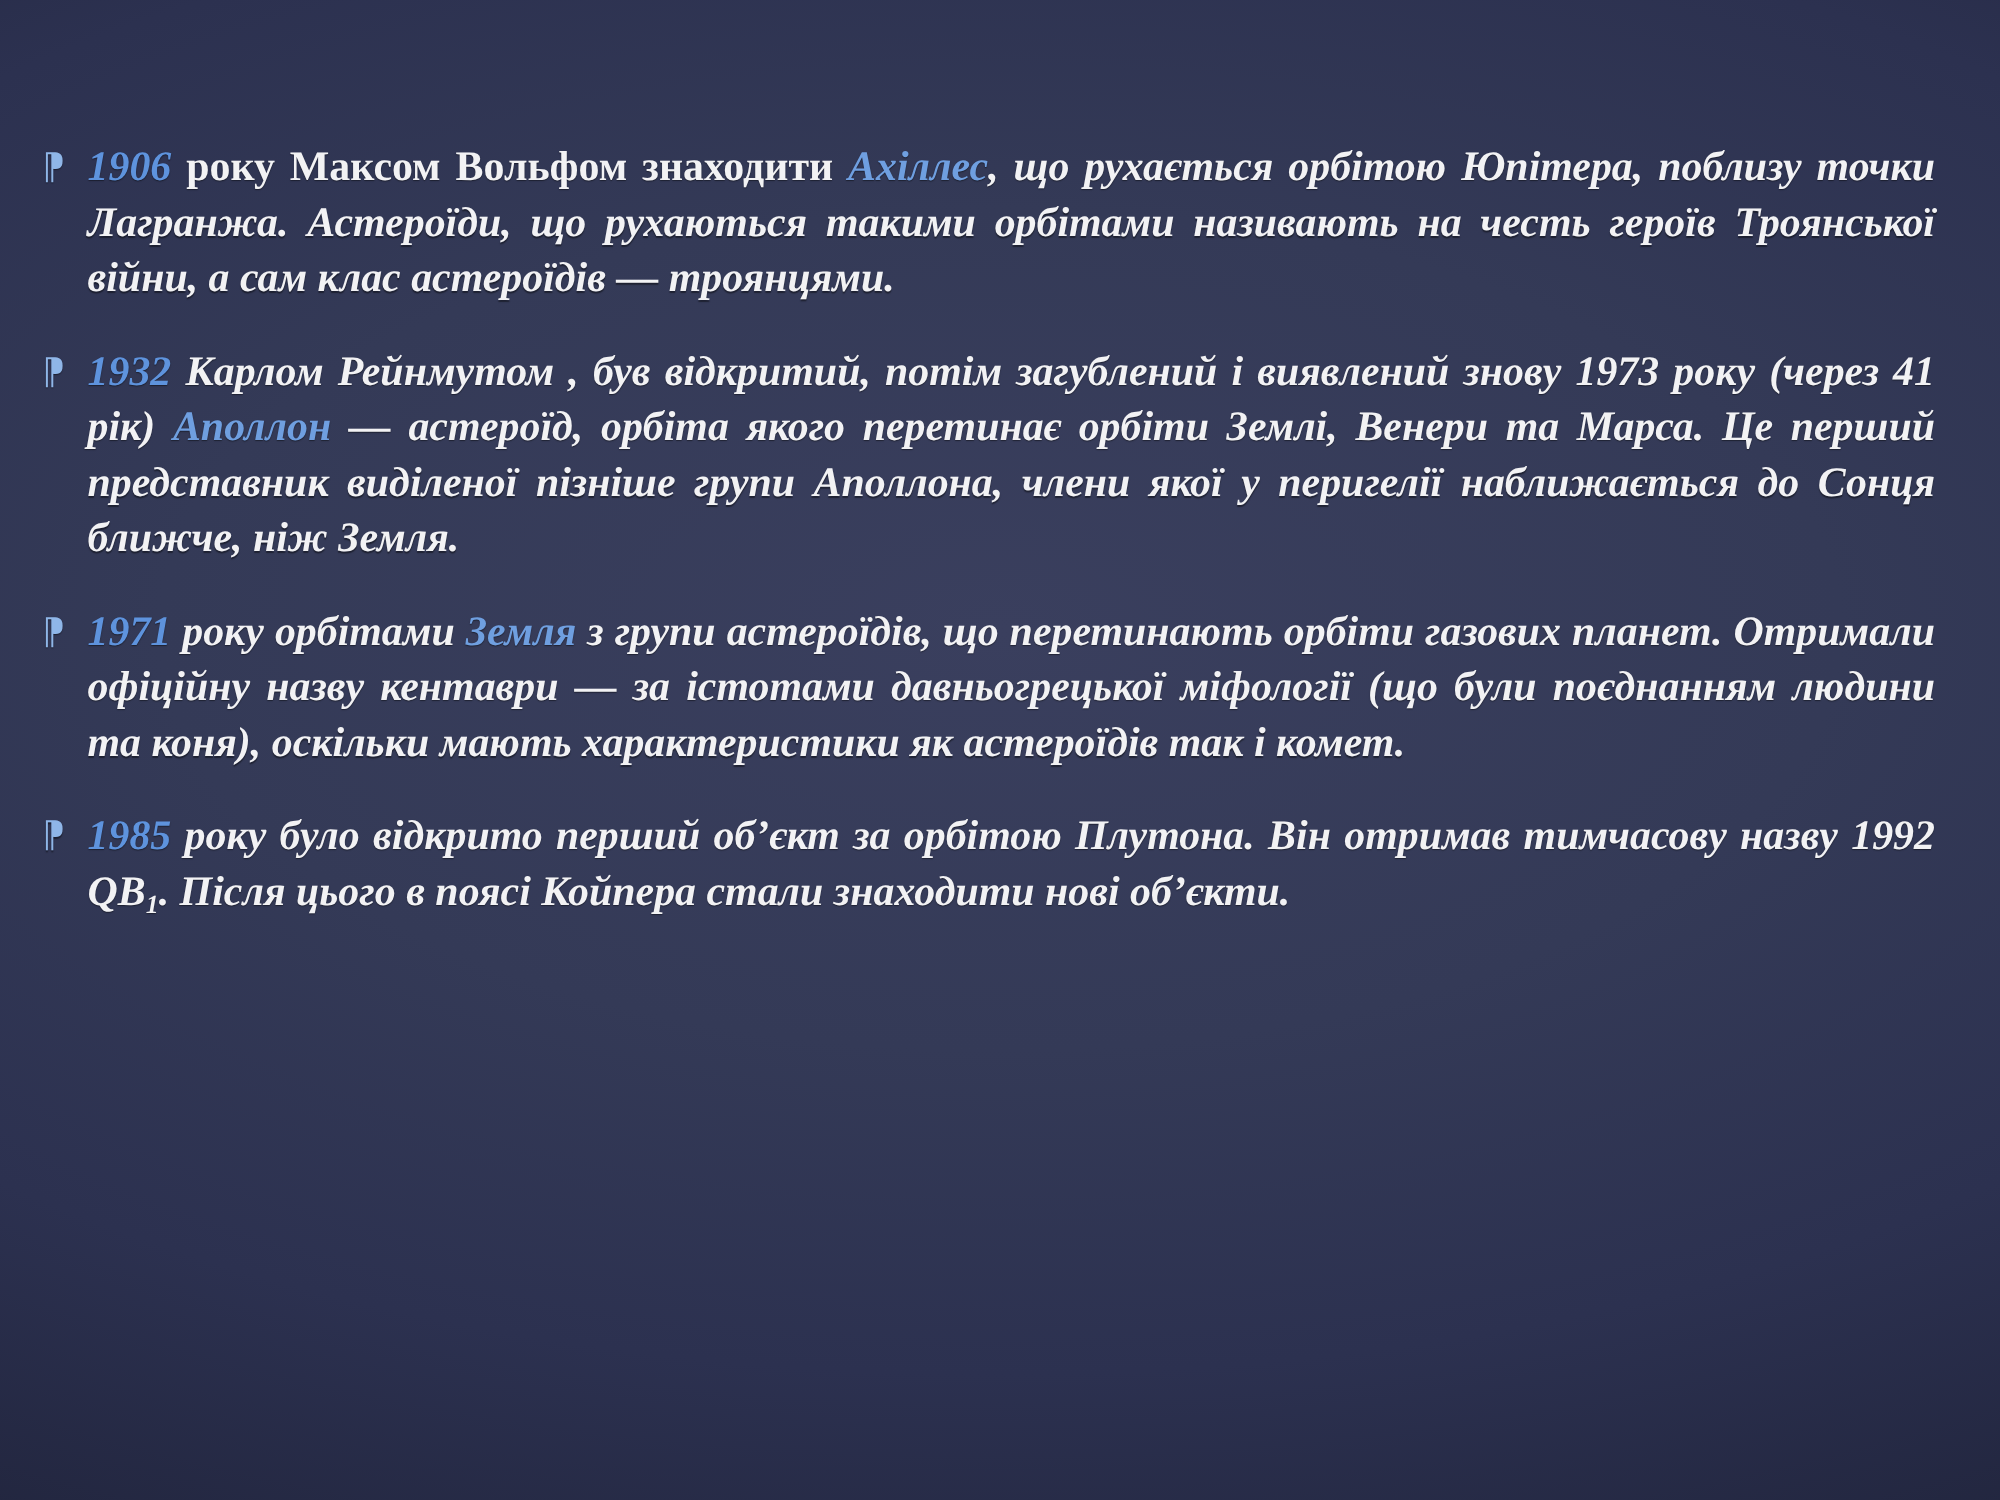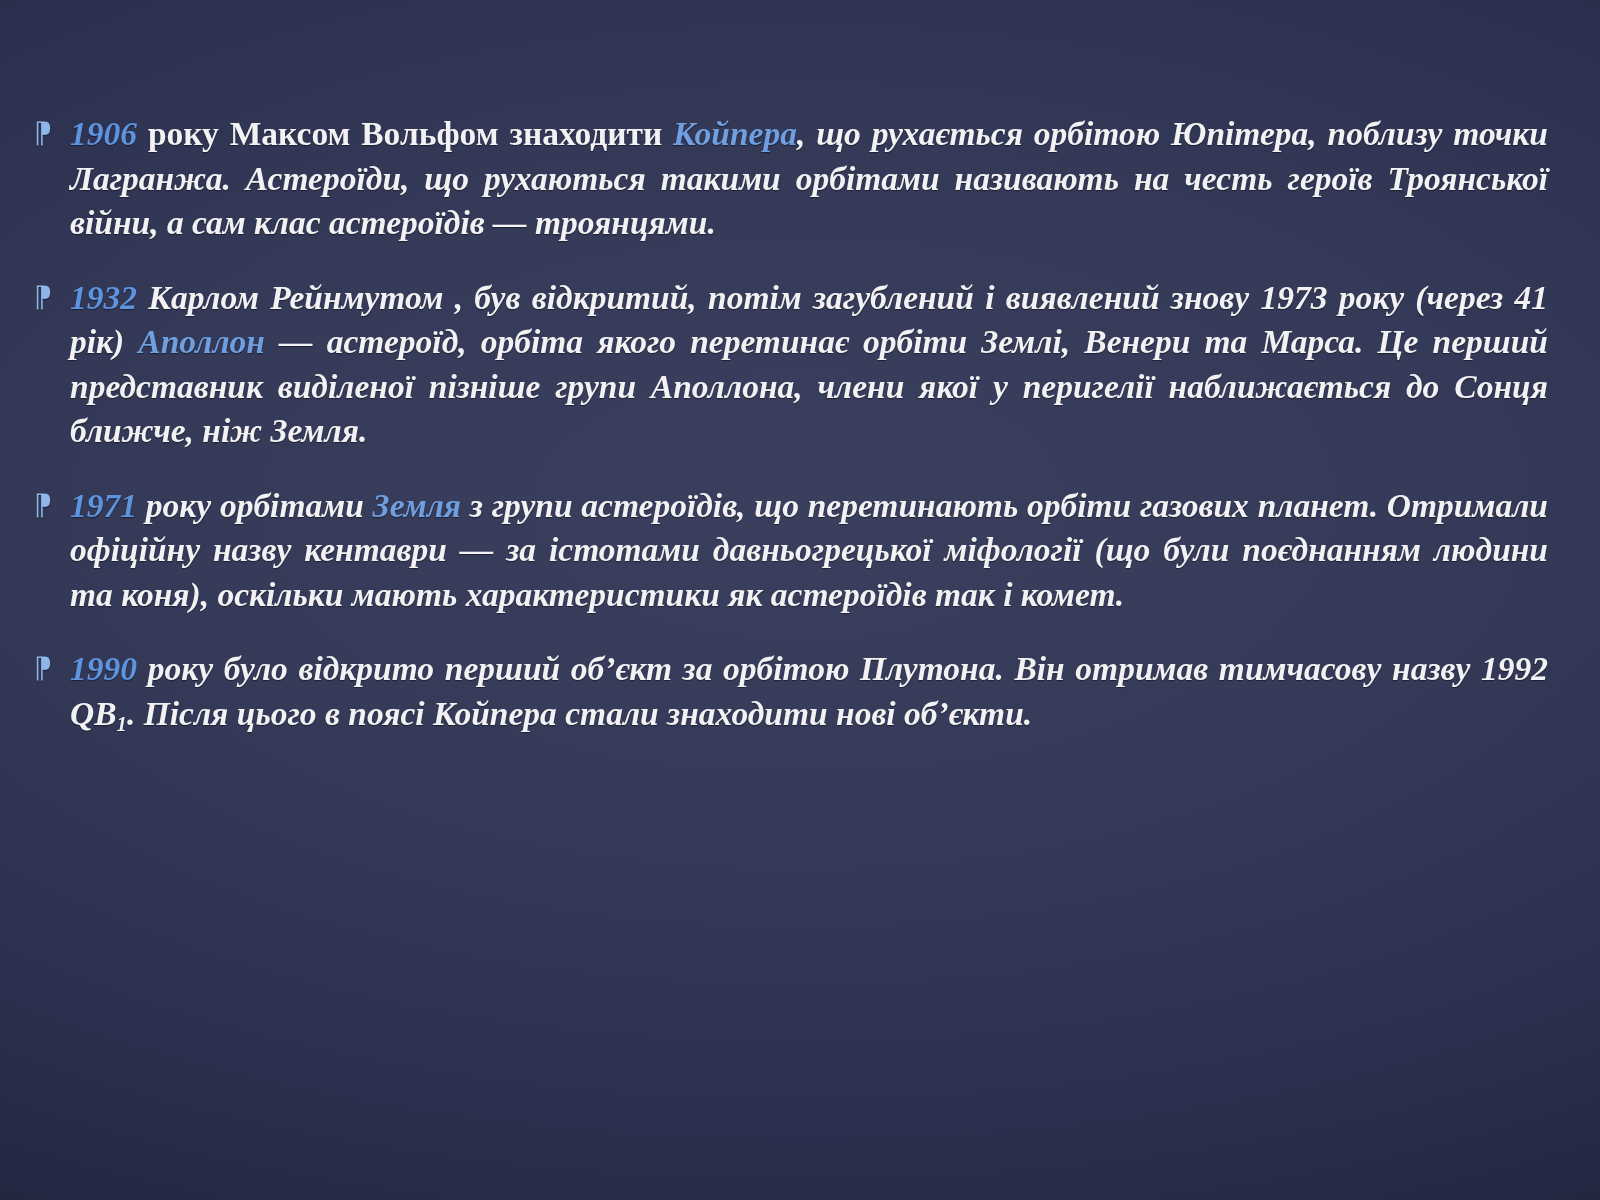--- a/index.html
+++ b/index.html
@@ -90,33 +90,33 @@
 </style>
 </head>
 <body>
 
 <div class="slide">
   <div class="content">
     <ul class="bullets">
 
       <li class="bullet">
         <span class="bullet-marker">⁋</span>
-        <span class="year">1906</span><span class="plain"> року Максом Вольфом знаходити </span><span class="accent">Койпера</span><span class="txt">, що рухається орбітою Юпітера, поблизу  точки Лагранжа. Астероїди, що рухаються такими орбітами називають на честь героїв Троянської війни, а сам клас астероїдів — троянцями.</span>
+        <span class="year">1906</span><span class="plain"> року Максом Вольфом знаходити </span><span class="accent">Ахіллес</span><span class="txt">, що рухається орбітою Юпітера, поблизу  точки Лагранжа. Астероїди, що рухаються такими орбітами називають на честь героїв Троянської війни, а сам клас астероїдів — троянцями.</span>
       </li>
 
       <li class="bullet">
         <span class="bullet-marker">⁋</span>
         <span class="year">1932</span><span class="txt"> Карлом Рейнмутом , був відкритий, потім загублений і виявлений знову  1973 року (через 41 рік) </span><span class="accent">Аполлон</span><span class="txt"> — астероїд, орбіта якого перетинає орбіти Землі,  Венери та Марса. Це перший представник виділеної пізніше групи Аполлона, члени якої у перигелії наближається до Сонця ближче, ніж Земля.</span>
       </li>
 
       <li class="bullet">
         <span class="bullet-marker">⁋</span>
         <span class="year">1971</span><span class="txt"> року орбітами </span><span class="accent">Земля</span><span class="txt"> з групи астероїдів, що перетинають орбіти газових планет. Отримали офіційну назву кентаври — за істотами давньогрецької міфології (що були поєднанням людини та коня), оскільки мають характеристики як астероїдів так і комет.</span>
       </li>
 
       <li class="bullet">
         <span class="bullet-marker">⁋</span>
-        <span class="year">1990</span><span class="txt"> року було відкрито перший об’єкт за орбітою Плутона. Він отримав тимчасову назву 1992 QB</span><sub>1</sub><span class="txt">. Після цього в поясі Койпера стали знаходити нові об’єкти.</span>
+        <span class="year">1985</span><span class="txt"> року було відкрито перший об’єкт за орбітою Плутона. Він отримав тимчасову назву 1992 QB</span><sub>1</sub><span class="txt">. Після цього в поясі Койпера стали знаходити нові об’єкти.</span>
       </li>
 
     </ul>
   </div>
 </div>
 
 </body></html>

